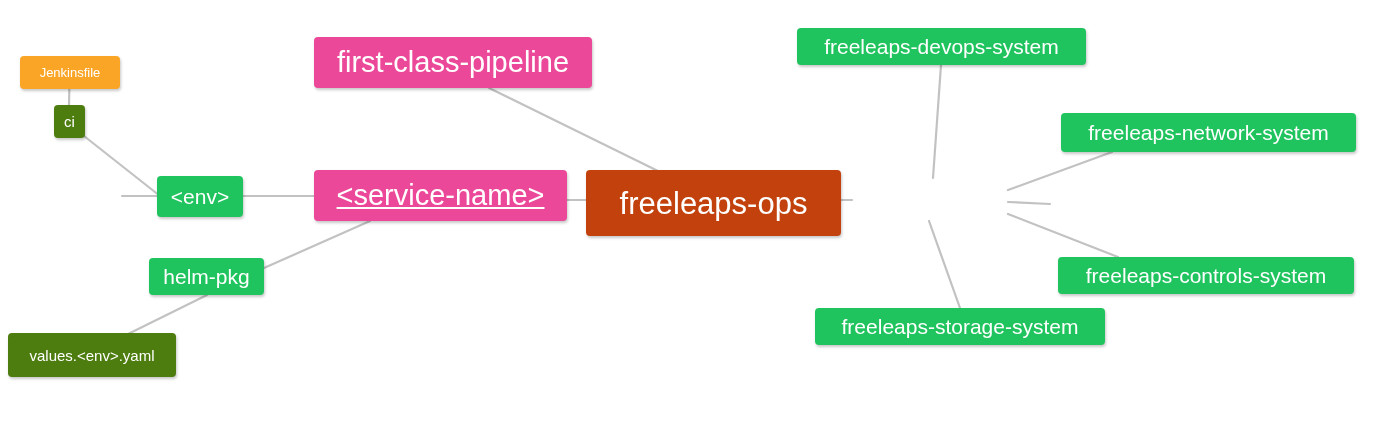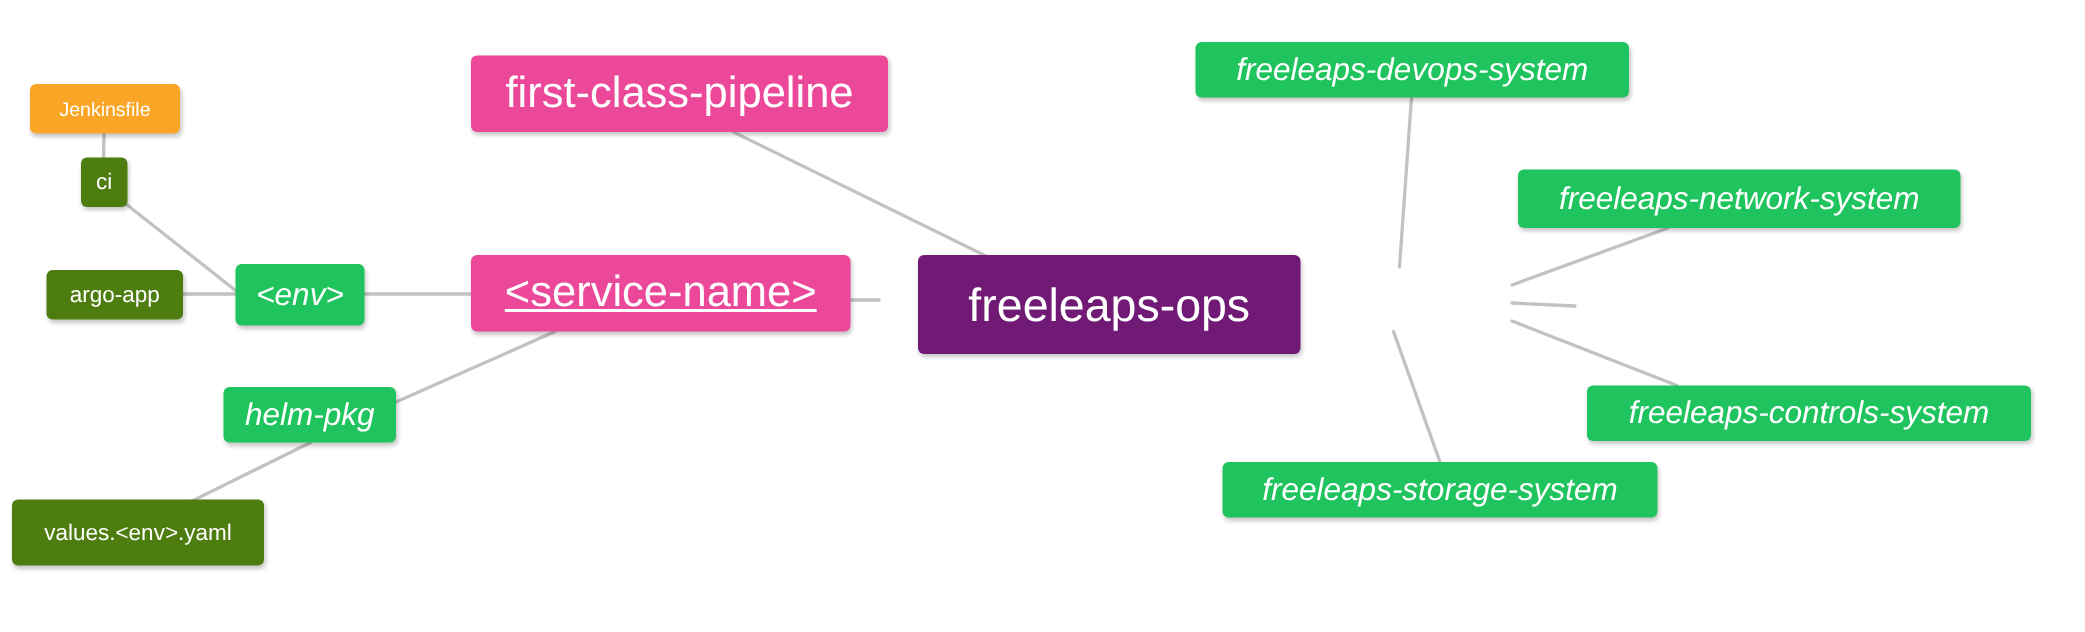--- a/index.html
+++ b/index.html
@@ -40,23 +40,23 @@
     text-align: center;
     box-shadow: 1px 2px 3px rgba(0,0,0,0.22);
     user-select: none;
   }
   .node .label {
     display: block;
     padding: 0 2px;
   }
 
   
-  .c-root   { background: #701a75; margin-left: 26px; }
+  .c-root   { background: #c2410c; }
   .c-blue   { background: #ec4899; }
-  .c-green  { background: #20c45e; font-style: italic; }
+  .c-green  { background: #20c45e; }
   .c-orange { background: #faa526; margin-top: 29px; }
   .c-red    { background: #4d7c0f; }
 
   
   .sz-root  { font-size: 31px; }
   .sz-l1    { font-size: 29px; }
   .sz-l2    { font-size: 22px; }
   .sz-l3    { font-size: 21px; }
   .sz-sm    { font-size: 15px; }
   .sz-xs    { font-size: 13px; }
@@ -121,33 +121,30 @@
   </div>
 
   <div class="node c-red sz-sm" style="left:54px; top:105px; width:31px; height:33px;">
     <span class="label">ci</span>
   </div>
 
   <div class="node c-orange sz-xs" style="left:20px; top:27px; width:100px; height:33px;">
     <span class="label">Jenkinsfile</span>
   </div>
 
-  <div class="node c-red sz-sm" style="left:31px; top:180px; width:91px; height:33px;">
-    <span class="label">argo-app</span>
-  </div>
 
   <div class="node c-red sz-sm" style="left:8px; top:333px; width:168px; height:44px;">
     <span class="label">values.&lt;env&gt;.yaml</span>
   </div>
 
   <div class="node c-green sz-l3" style="left:797px; top:28px; width:289px; height:37px;">
     <span class="label">freeleaps-devops-system</span>
   </div>
 
-  <div class="node c-green sz-l3" style="left:1012px; top:113px; width:295px; height:39px;justify-content:center;">
+  <div class="node c-green sz-l3" style="left:1061px; top:113px; width:295px; height:39px;justify-content:center;">
     <span class="label">freeleaps-network-system</span>
   </div>
 
 
   <div class="node c-green sz-l3" style="left:1058px; top:257px; width:296px; height:37px;text-align:center;">
     <span class="label">freeleaps-controls-system</span>
   </div>
 
   <div class="node c-green sz-l3" style="left:815px; top:308px; width:290px; height:37px;">
     <span class="label">freeleaps-storage-system</span>

